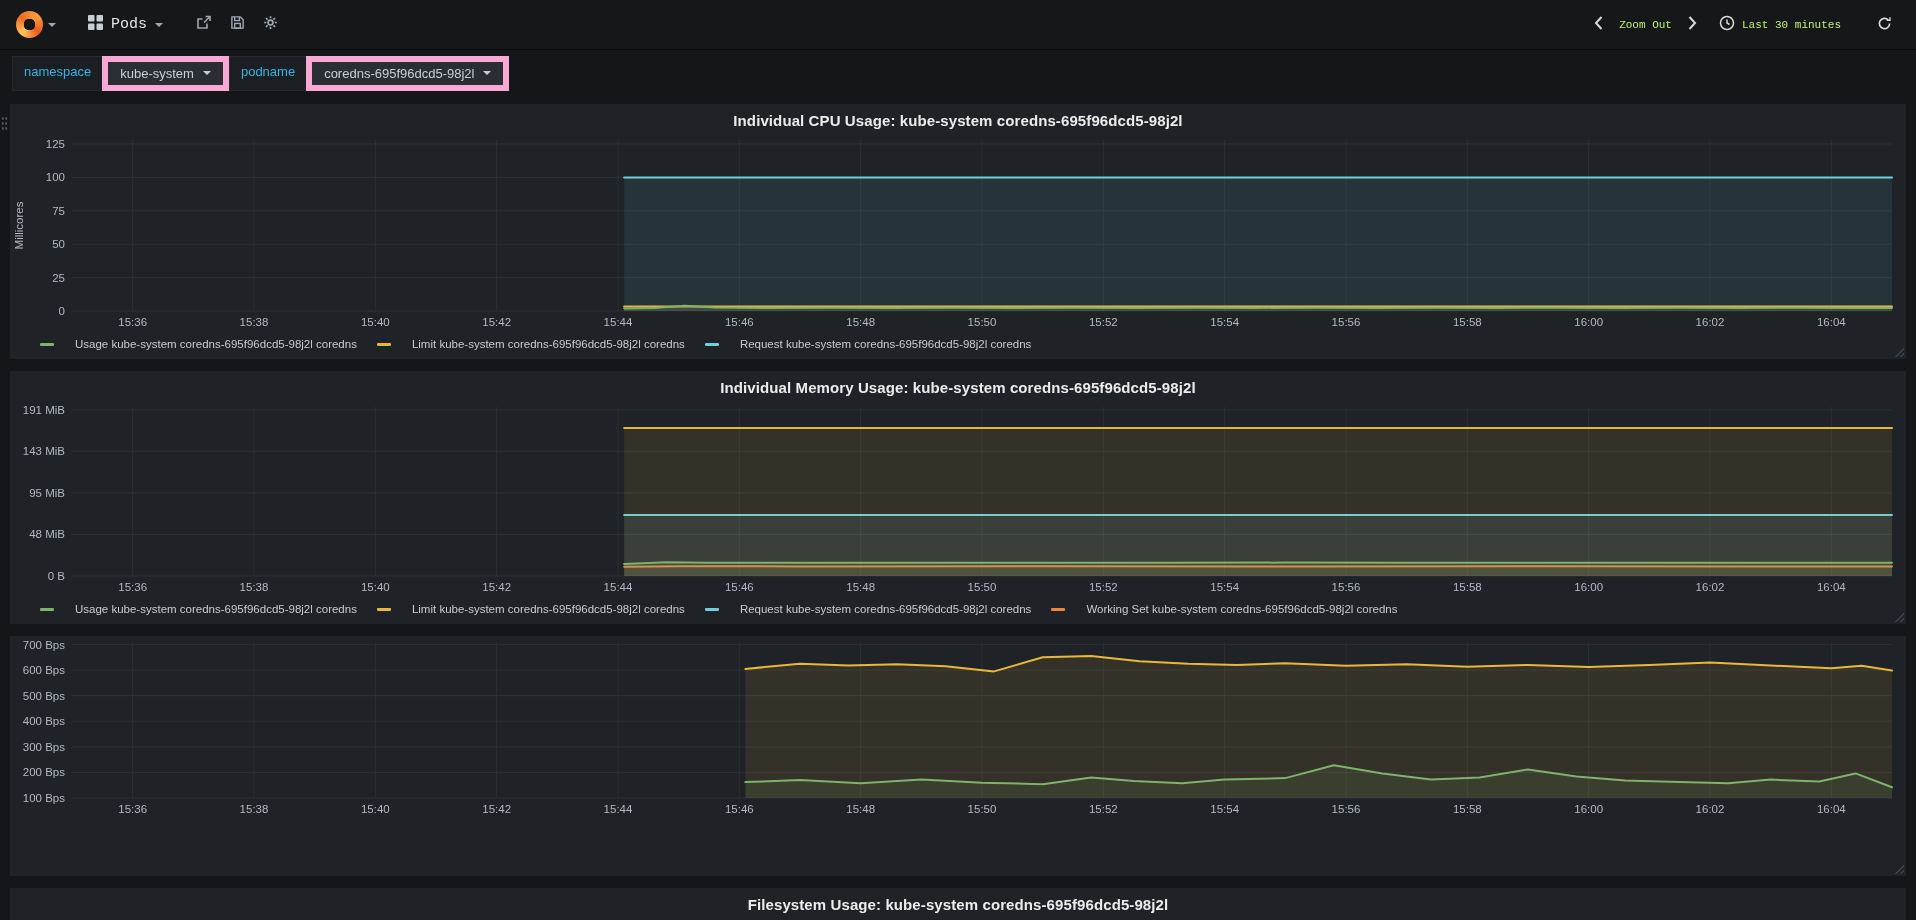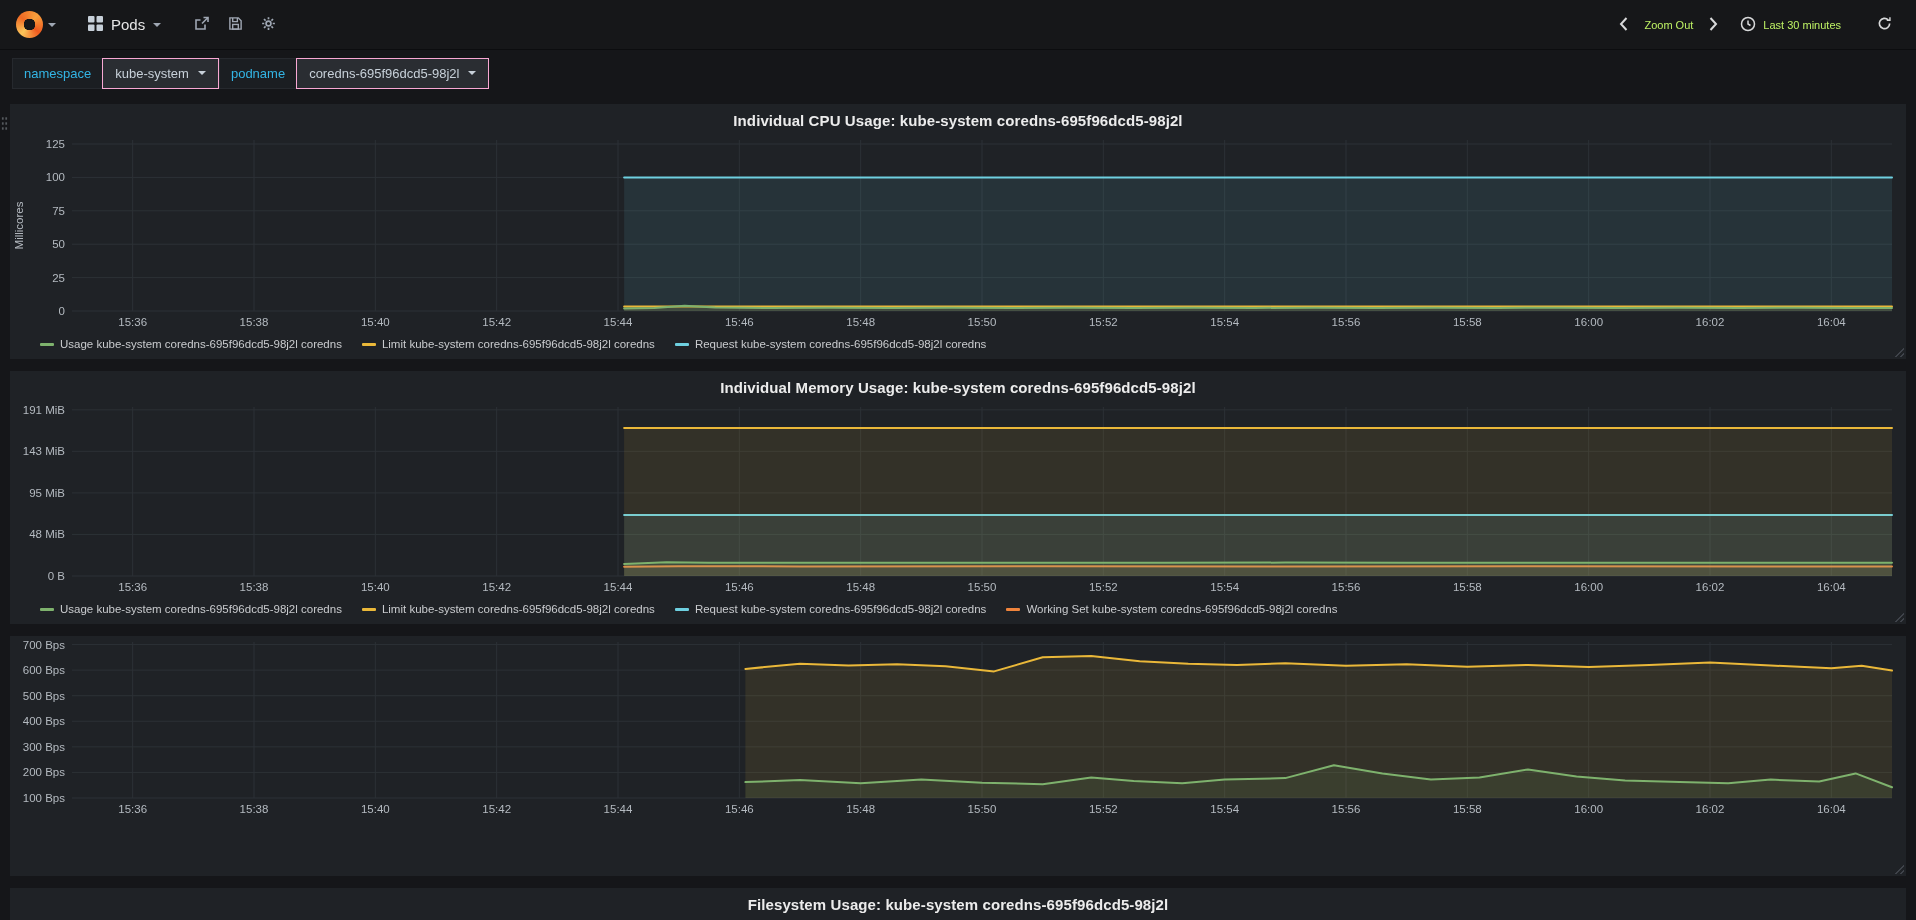--- a/index.html
+++ b/index.html
@@ -1,18 +1,18 @@
 <!DOCTYPE html>
 <html><head>
 <meta charset="utf-8">
 <style>
   *{box-sizing:border-box;margin:0;padding:0}
   html,body{width:1916px;height:920px;overflow:hidden;background:#151619;
     font-family:"Liberation Sans",sans-serif;color:#d8d9da;font-size:13px}
-  button{background:none;border:none;color:inherit;font-family:Liberation Sans, sans-serif;cursor:pointer}
+  button{background:none;border:none;color:inherit;font-family:Liberation Mono, monospace;cursor:pointer}
 
   
   .navbar{height:50px;display:flex;align-items:center;justify-content:space-between;
     padding:0 16px;background:#161719;border-bottom:1px solid #0c0d0f}
   .nav-left,.nav-right{display:flex;align-items:center}
   .logo{display:flex;align-items:center;gap:5px;margin-right:22px;cursor:pointer}
   .flame{width:27px;height:27px;border-radius:50%;display:inline-block;
     background:
       radial-gradient(circle at 50% 50%, #161719 0 30%, transparent 31%),
       conic-gradient(from 40deg,#f9a03c,#ef5a1f 25%,#fbc55a 50%,#ef6a24 75%,#f9a03c)}
@@ -23,35 +23,35 @@
   .icon-btn{display:flex;align-items:center;padding:6px 9px}
   .nav-right button{display:flex;align-items:center;gap:7px;padding:6px 8px;font-size:11px;color:#bef264}
   .zoom-out{font-size:12.5px}
   .time-range{font-size:13.5px;margin:0 6px}
   .refresh{margin-left:14px}
 
   
   .submenu{height:46px;display:flex;align-items:center;padding:0 12px;background:#151619}
   .tpl-var{display:inline-flex;font-size:13px}
   .tpl-label{background:#1b1e22;color:#33b5e5;padding:7px 11px;border:1px solid #26292e;border-right:none}
-  .tpl-value{background:#2a2d32;color:#c7d0d9;padding:4px 12px;border:1px solid #f9a8d4;
+  .tpl-value{background:#2a2d32;color:#c7d0d9;padding:4px 12px;border:6px solid #f9a8d4;
     display:flex;align-items:center;gap:9px;cursor:pointer}
   .tpl-value .caret{border-top-color:#c7d0d9}
 
   
   .dashboard{padding:8px 10px 0;position:relative}
   .row-grip{position:absolute;left:1px;top:20px;width:7px;height:16px;cursor:pointer;
     background:radial-gradient(circle,#55595e 1px,transparent 1.3px) 0 0/3.5px 5px}
   .panel{background:#1f2226;margin-bottom:12px;position:relative}
   .panel h2{font-size:15px;font-weight:700;color:#ececec;text-align:center;
     padding:7px 0 3px;line-height:20px;cursor:pointer;letter-spacing:.1px}
   .chart{width:100%}
   .chart svg text{fill:#b4bac0;font-size:11.5px;font-family:"Liberation Sans",sans-serif}
   .legend{height:26px;display:flex;align-items:center;gap:20px;padding:0 8px 4px 30px;overflow:hidden}
-  .legend-item{display:inline-flex;align-items:center;gap:6px;font-size:11.5px;color:#c9cbce;cursor:pointer;white-space:nowrap}
+  .legend-item{display:inline-flex;align-items:center;gap:21px;font-size:11.5px;color:#c9cbce;cursor:pointer;white-space:nowrap}
   .swatch{display:inline-block;width:14px;height:3px;border-radius:1px}
   .resize-handle{position:absolute;right:2px;bottom:2px;width:11px;height:11px;cursor:nwse-resize;
     clip-path:polygon(100% 0,100% 100%,0 100%);
     background:repeating-linear-gradient(135deg,transparent 0 2px,#3f434a 2px 3.5px)}
   .h-cpu{height:255px}.h-mem{height:253px}.h-net{height:240px}
   .c-cpu{height:199px}.c-mem{height:197px}.c-net{height:184px}
   .panel-cut{height:60px}
 </style>
 </head>
 <body>

